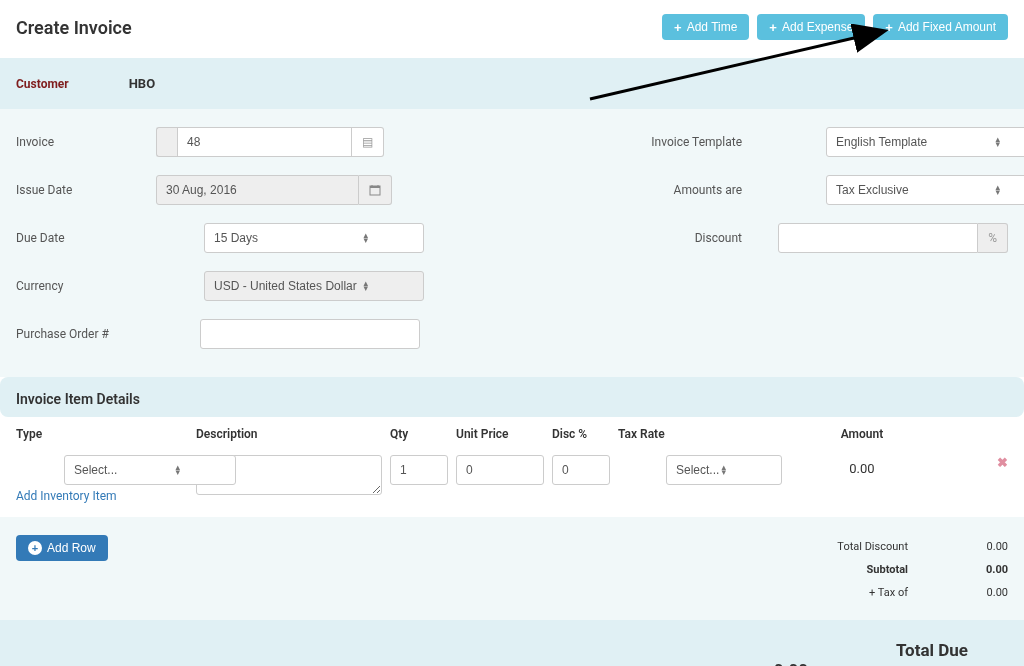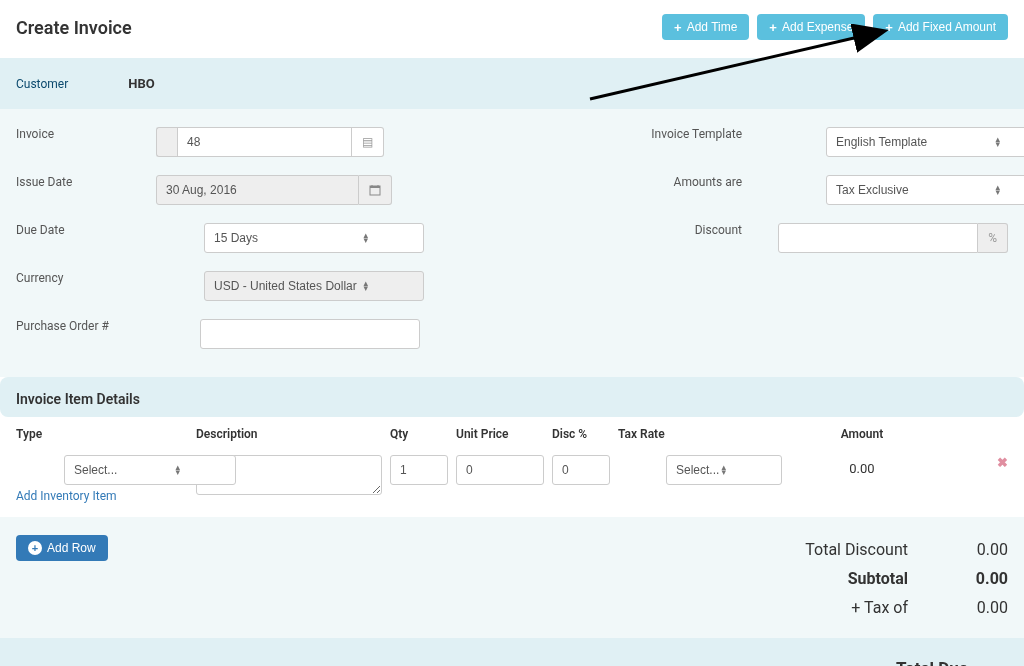--- a/index.html
+++ b/index.html
@@ -7,26 +7,26 @@
     
     .header-row { display: flex; justify-content: space-between; align-items: center; padding: 14px 16px 6px 16px; }
     .page-title { font-size: 18px; font-weight: 600; color: #333; }
     .header-buttons { display: flex; gap: 8px; }
     .btn { display: inline-flex; align-items: center; gap: 5px; padding: 6px 12px; border-radius: 4px; border: none; cursor: pointer; font-size: 12px; font-weight: 500; }
     .btn-cyan { background: #5bc0de; color: #fff; }
     .btn-primary { background: #337ab7; color: #fff; }
     .plus-icon { font-weight: bold; font-size: 13px; line-height: 1; }
     
     .customer-bar { background: #e0f0f4; padding: 18px 16px; display: flex; align-items: center; gap: 60px; margin-top: 12px; }
-    .customer-label { font-size: 12px; font-weight: 400; color: #0c4a6e; }
+    .customer-label { font-size: 12px; font-weight: 700; color: #7f1d1d; }
     .customer-value { font-size: 13px; font-weight: 700; color: #333; }
     
     .form-section { background: #f1f8f9; padding: 18px 16px 28px 16px; display: flex; gap: 140px; }
     .form-col { flex: 1; }
-    .form-row { display: flex; margin-bottom: 18px; }
+    .form-row { display: flex; align-items: center; margin-bottom: 18px; }
     .form-row:last-child { margin-bottom: 0; }
     .form-label { width: 140px; font-size: 12px; color: #555; }
     .form-col-right .form-row { justify-content: flex-end; }
     .form-col-right .form-label { text-align: right; padding-right: 36px; width: auto; min-width: 140px; }
     .form-control { height: 30px; padding: 5px 9px; border: 1px solid #ccc; border-radius: 3px; font-size: 12px; background: #fff; color: #555; }
     .form-control[readonly] { background: #eee; }
     
     .input-group { display: flex; }
     .input-group .addon { display: flex; align-items: center; justify-content: center; padding: 0 10px; background: #eee; border: 1px solid #ccc; color: #999; font-size: 12px; }
     .input-group .addon.left { border-right: none; border-radius: 3px 0 0 3px; }
@@ -57,21 +57,21 @@
     .col-amount { flex: 1; text-align: center; }
     .col-del { width: 18px; text-align: right; }
     
     .items-row .form-control { width: 100%; }
     .items-row textarea { height: 40px; }
     .add-inv-link { color: #337ab7; font-size: 12px; cursor: pointer; margin-top: 4px; display: inline-block; }
     .del-x { color: #e08ea0; font-size: 13px; cursor: pointer; font-weight: bold; padding-top: 6px; }
     
     .below-items { background: #f1f8f9; padding: 18px 16px 16px 16px; display: flex; justify-content: space-between; align-items: flex-start; }
     .totals { width: 260px; }
-    .totals-row { display: flex; justify-content: flex-start; padding: 5px 0; font-size: 16px; }
+    .totals-row { display: flex; justify-content: flex-start; padding: 5px 0; font-size: 11px; }
     .totals-row .label { text-align: right; flex: 1; padding-right: 40px; }
     .totals-row .val { width: 60px; text-align: right; }
     .totals-row.bold { font-weight: 700; }
     
     .total-due-bar { background: #e0f0f4; padding: 20px 16px; display: flex; justify-content: flex-end; }
     .total-due-inner { width: 260px; display: flex; justify-content: space-between; font-size: 17px; font-weight: 700; flex-direction: column; }
     .total-due-inner .label { flex: 1; text-align: right; padding-right: 40px; }
     .total-due-inner .val { width: 60px; text-align: right; }
     
     .arrow-overlay { position: absolute; pointer-events: none; }

